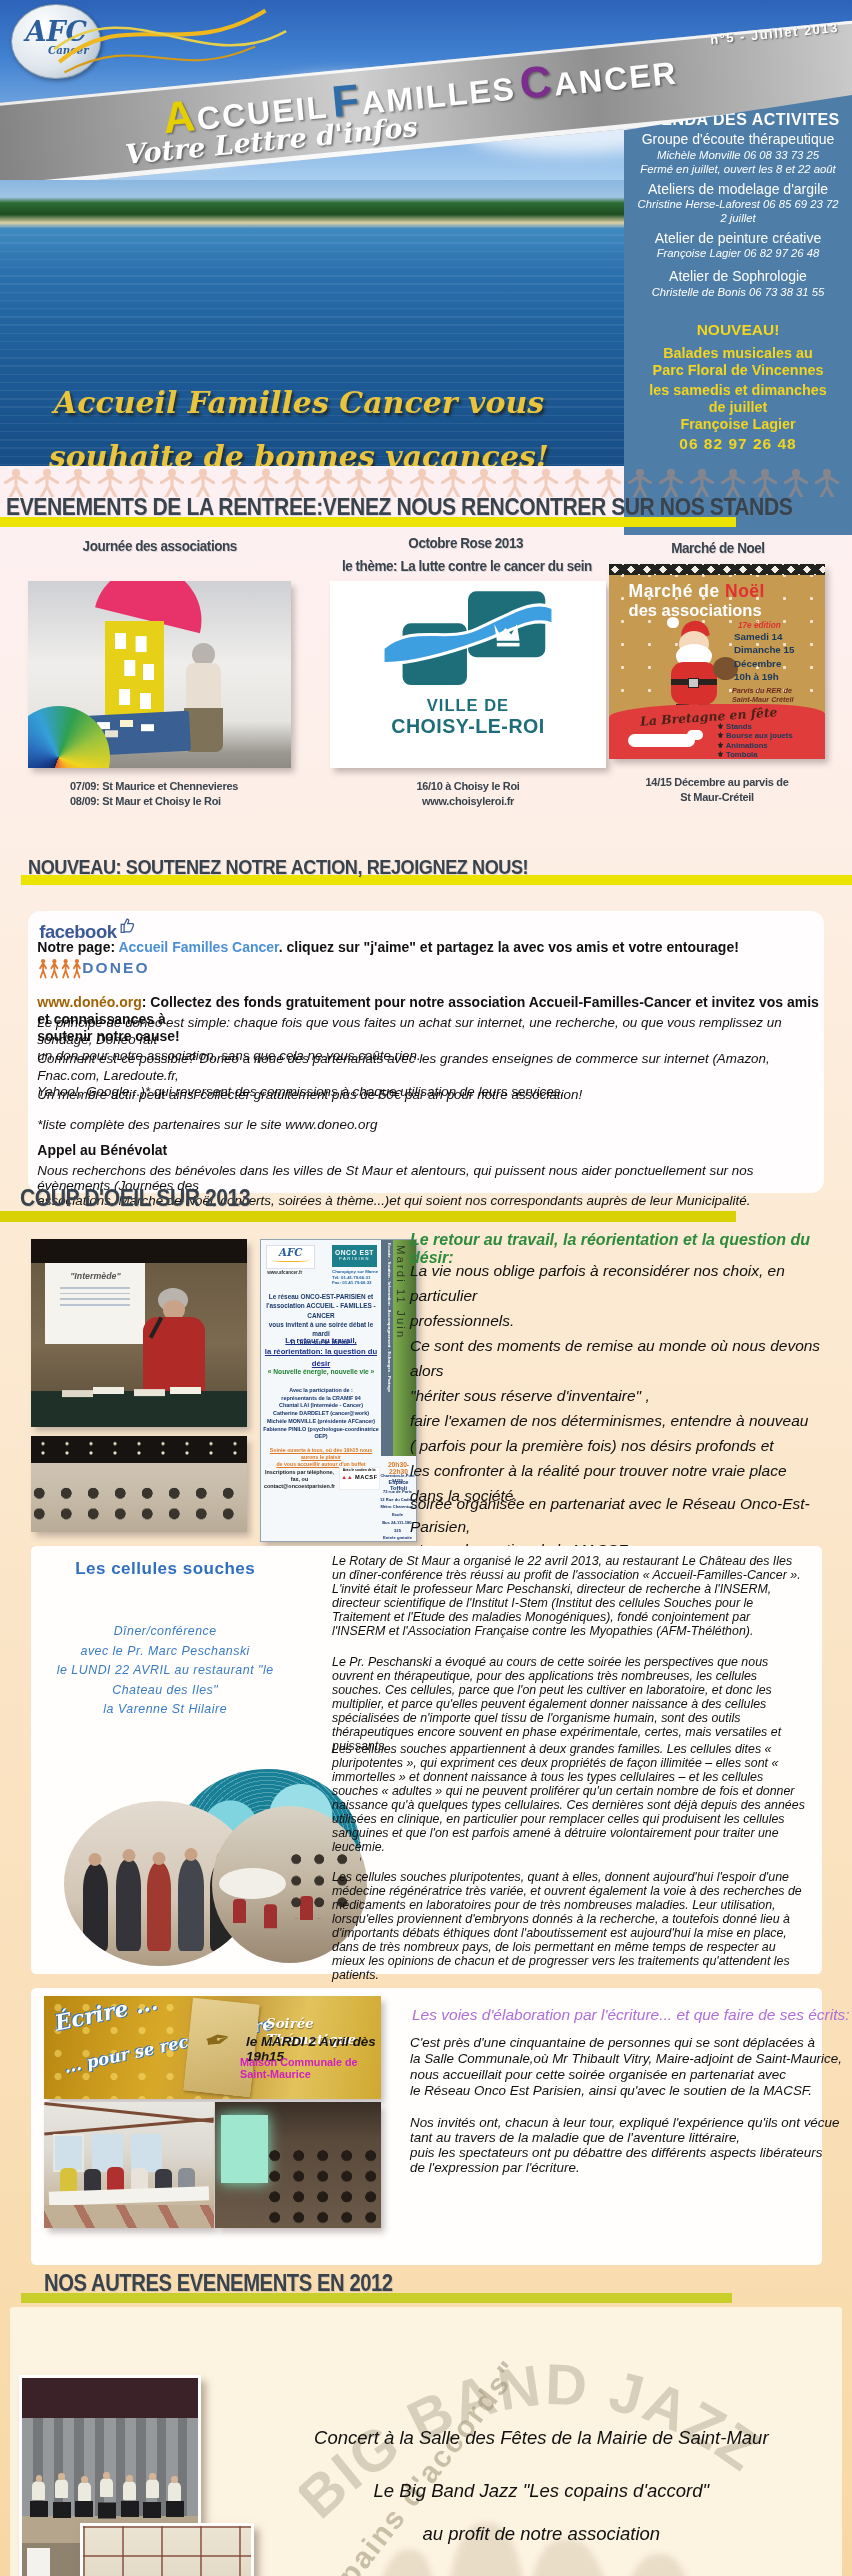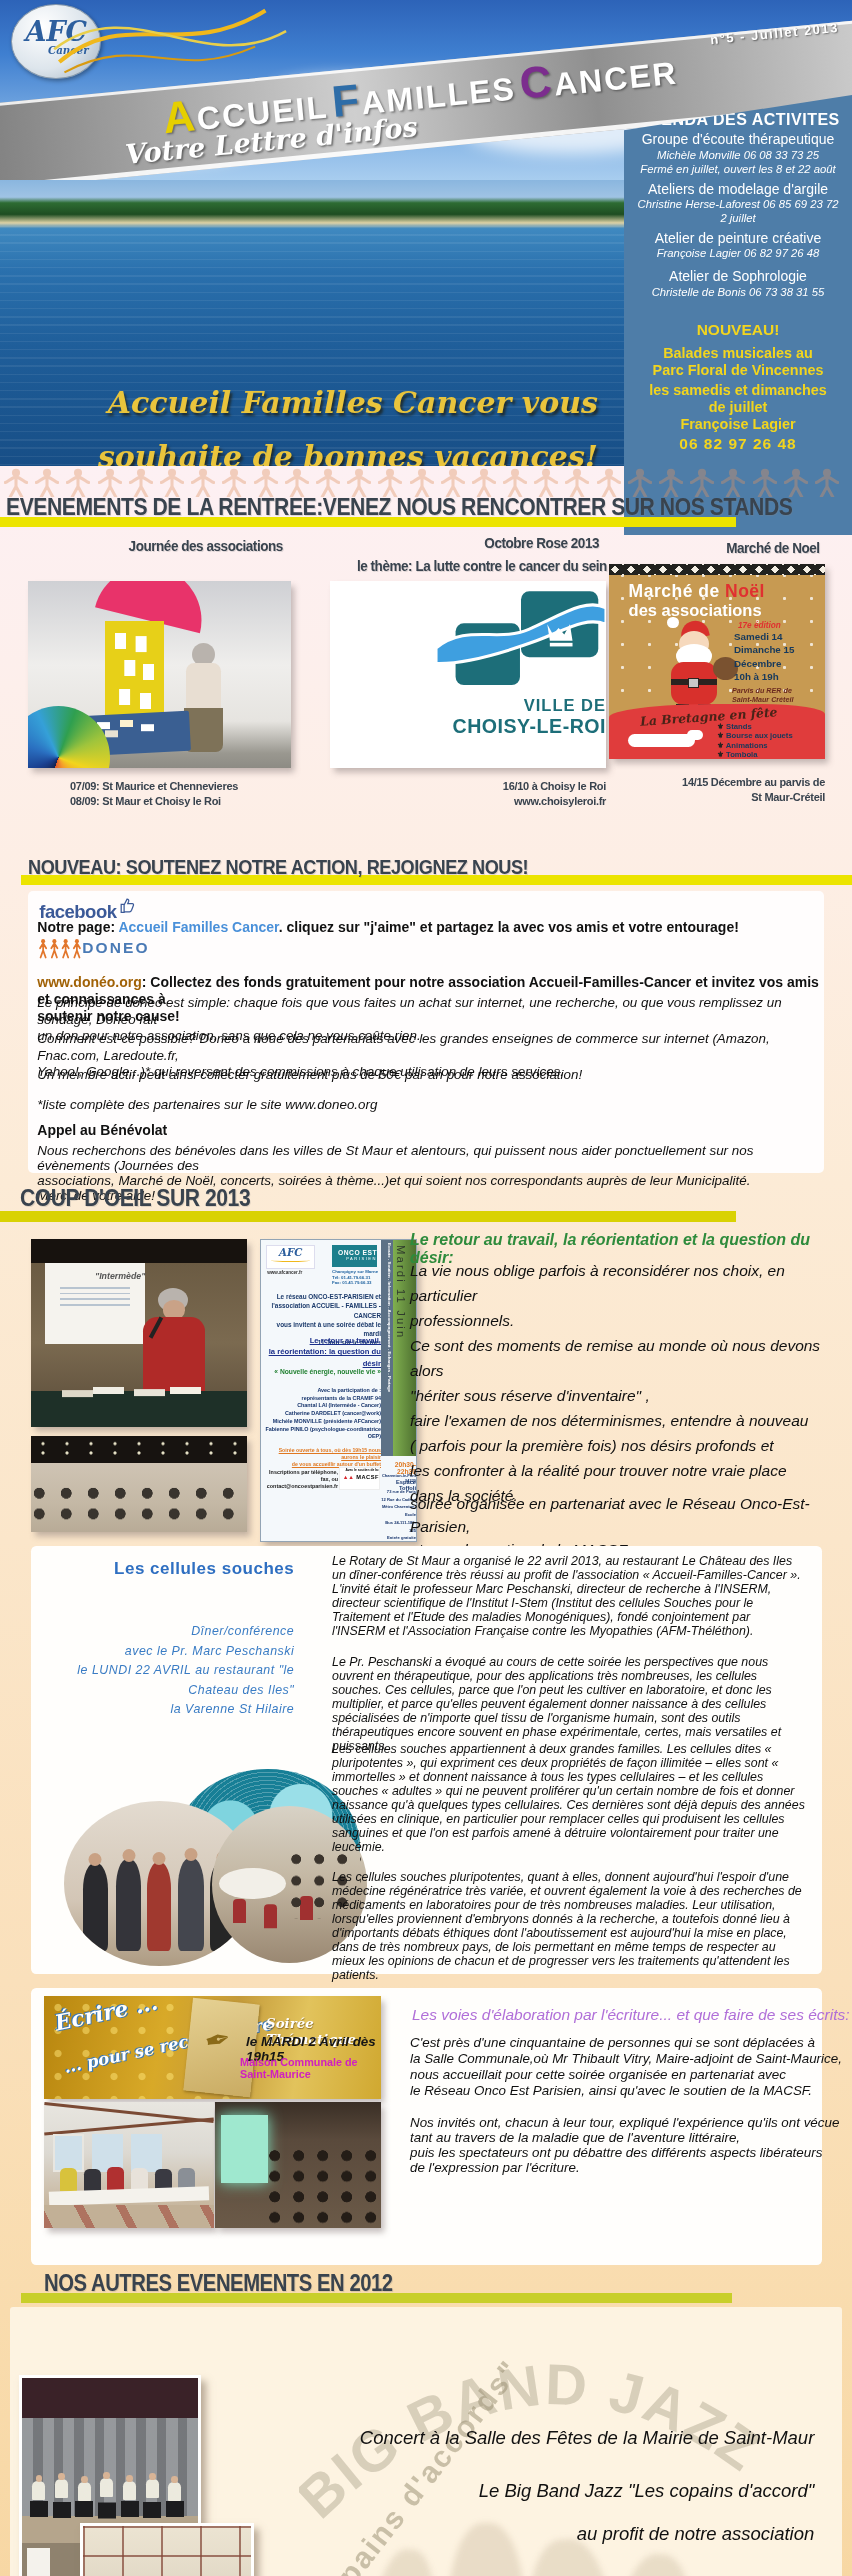--- a/index.html
+++ b/index.html
@@ -6,21 +6,21 @@
   #page{position:relative;width:852px;height:2751px;overflow:hidden;
         font-family:"Liberation Sans",sans-serif;
         background:linear-gradient(180deg,#fdf2f6 0%,#fdf0f3 17%,#fdeee4 32%,#fcebd6 43%,#fbe6ca 56%,#fae0bb 72%,#f9dcae 84%,#f6d49d 100%);}
   .abs{position:absolute}
   .hd{font-weight:700;color:#39434e;letter-spacing:-0.5px;text-shadow:1px 1px 0 rgba(130,130,130,.25)}
   .cond{display:inline-block;transform:scaleX(.88);transform-origin:0 50%;white-space:nowrap}
   .condc{display:inline-block;transform:scaleX(.9);white-space:nowrap}
   .bar{position:absolute;background:#ece400}
   .it{font-style:italic}
   .pre{white-space:pre-line}
-  .ctr{text-align:right}
+  .ctr{text-align:center}
   .cap{font-weight:700;color:#39434e;font-size:11px;letter-spacing:-0.3px;line-height:1.35}
   .sh{box-shadow:4.1px 5.2px 6.2px rgba(125,110,110,.45)}
   .body-it{font-style:italic;color:#101010}
   .fig{position:absolute;border-radius:45% 45% 12% 12%/30% 30% 8% 8%}
   .fig::before{content:"";position:absolute;left:50%;top:-10.3px;transform:translateX(-50%);
                width:13px;height:13px;border-radius:50%;background:#c9a184}
   .mus{position:absolute;width:12.4px;height:18.5px;background:#eceade;border-radius:5.2px 5.2px 1px 1px}
   .mus::before{content:"";position:absolute;left:3.1px;top:-5.7px;width:6.7px;height:6.7px;border-radius:50%;background:#d8b496}
   .blob{position:absolute;background:rgba(122,92,57,.15);filter:blur(3.1px);border-radius:45%}
 </style>
@@ -277,21 +277,21 @@
       <div><span style="color:#2a2320">⚜</span> <span>Animations</span></div>
       <div><span style="color:#2a2320">⚜</span> <span>Tombola</span></div>
     </div>
   </div>
   <div class="abs cap ctr pre" style="left:609px;top:775px;width:216px">14/15 Décembre au parvis de
 St Maur-Créteil</div>
 
   <div class="bar" style="left:20.6px;top:875px;width:832px;height:10.3px"></div>
   <div class="abs hd" style="left:28px;top:855px;font-size:20.6px"><span class="cond">NOUVEAU: SOUTENEZ NOTRE ACTION, REJOIGNEZ NOUS!</span></div>
 
-  <div class="abs" style="left:28px;top:891px;width:796px;height:282px;background:#fffdfd;border-radius:5px">
+  <div class="abs" style="left:28px;top:911px;width:796px;height:282px;background:#fffdfd;border-radius:13px">
     <div class="abs" style="left:11.3px;top:6.2px">
       <span style="font-weight:700;font-size:18.5px;color:#3b5998;letter-spacing:-0.5px">facebook</span>
       <svg width="17.5" height="17.5" viewBox="0 0 24 24" style="vertical-align:3.1px">
         <path d="M3 10h4v11H3z M7 11 l4-8 c2 0 2.8 1.4 2.2 3.2L12 9h6.2c1.6 0 2.1 1.3 1.5 2.7l-2.5 6.6c-.5 1.2-1.3 2-2.7 2H7z" fill="#fff" stroke="#3b5998" stroke-width="1.7"></path>
       </svg>
     </div>
     <div class="abs" style="left:9.3px;top:28px;font-weight:700;font-size:14px;color:#111">
       <span>Notre page: </span><span style="color:#4a90d9">Accueil Familles Cancer</span><span>. cliquez sur "j'aime" et partagez la avec vos amis et votre entourage!</span>
     </div>
     <div class="abs" style="left:10.3px;top:47px;height:20.6px;display:flex;align-items:center;gap:1px">

